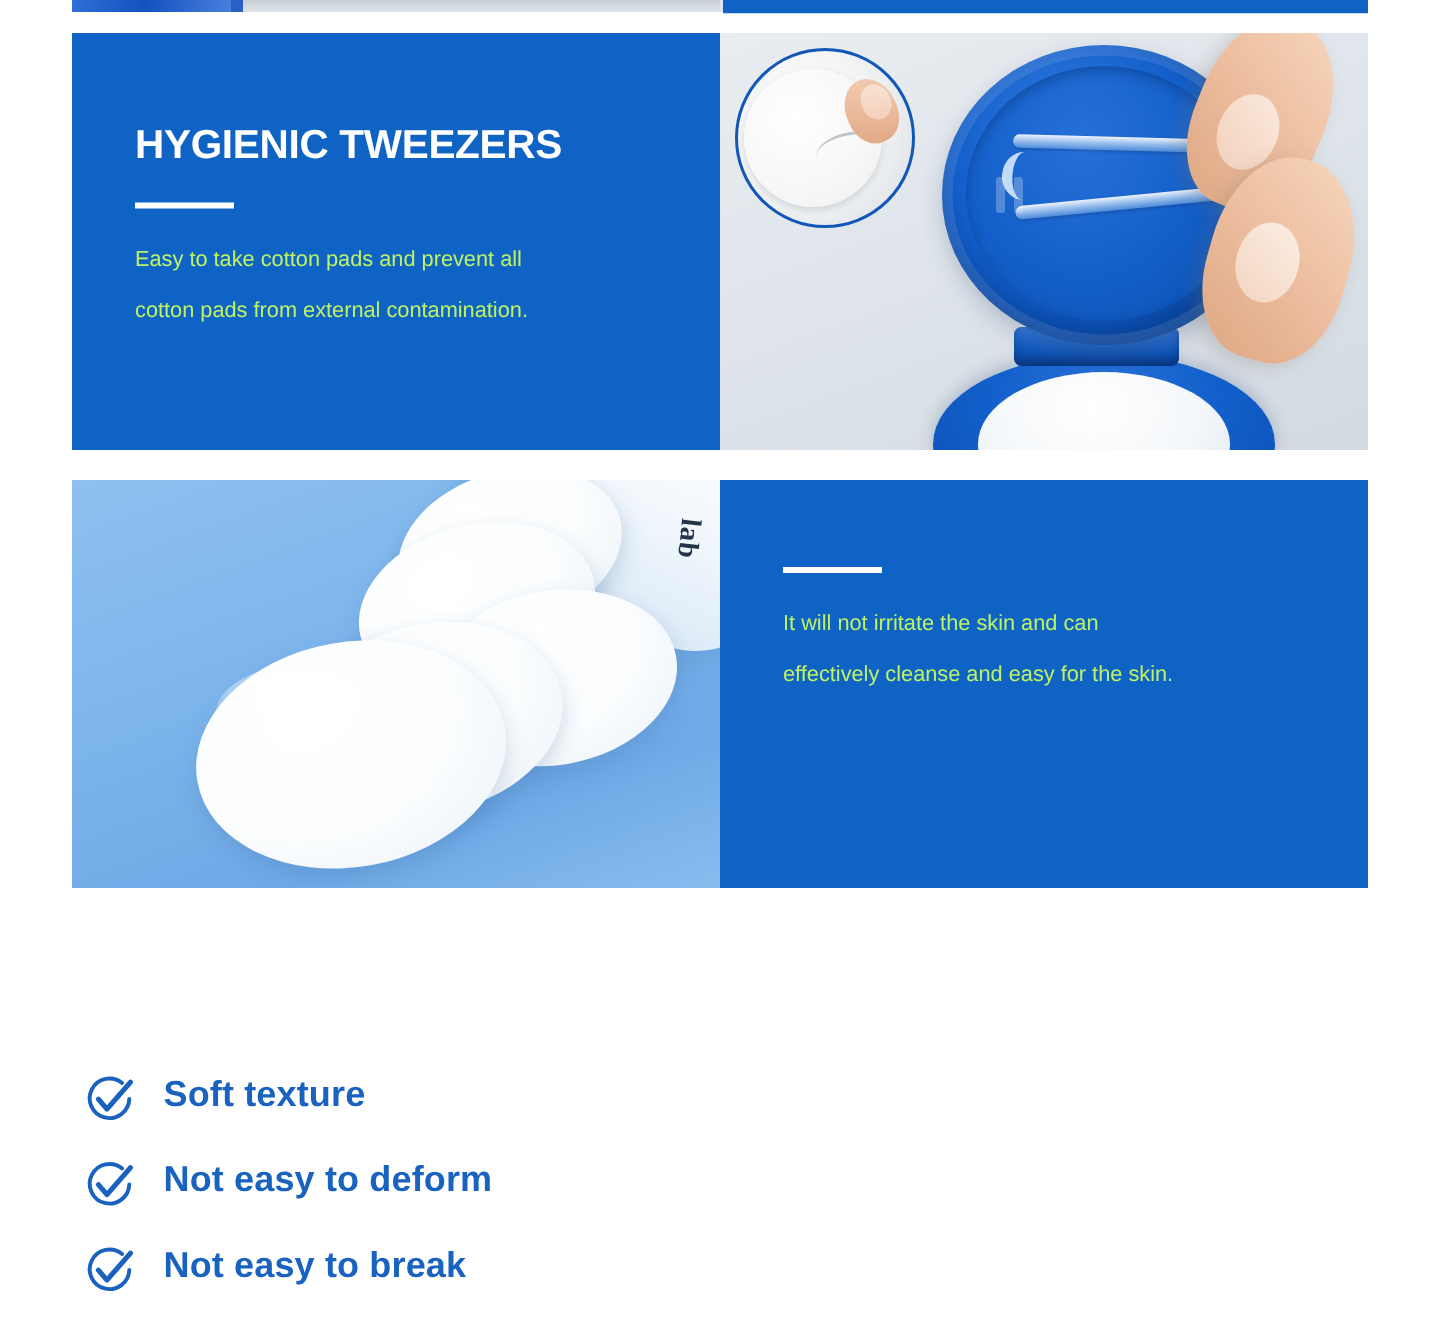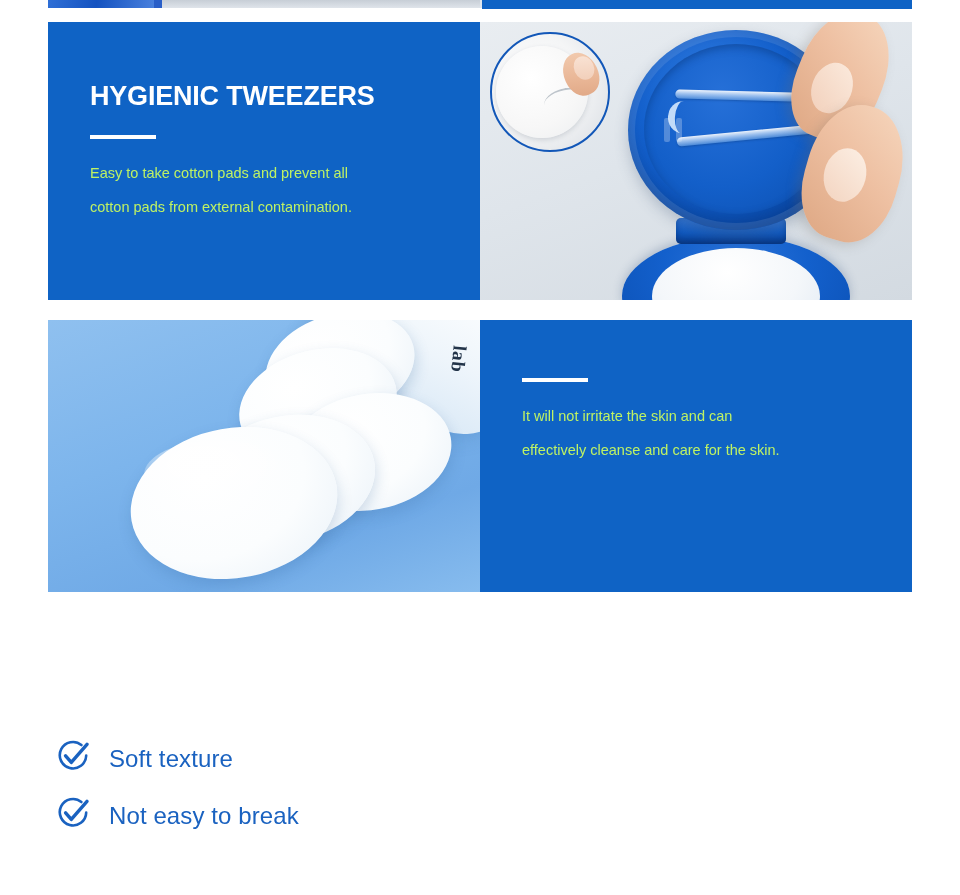--- a/index.html
+++ b/index.html
@@ -307,22 +307,23 @@
 
   
   .checklist {
     position: absolute;
     left: 56px;
     top: 716px;
     width: 520px;
   }
   .check-row {
     display: flex;
-    align-items: flex-end;
+    align-items: flex-start;
     height: 57px;
+    font-weight: bold;
   }
   .check-icon { width: 34px; height: 34px; flex: 0 0 34px; }
   .check-label {
     margin-left: 19px;
     color: #1a62c0;
     font-size: 24px;
     line-height: 28px;
     letter-spacing: 0.1px;
   }
 </style>
@@ -401,37 +402,46 @@
       <div class="pp-pad p4"></div>
       <div class="pp-pad p5"></div>
       <div class="pp-sheen"></div>
     </div>
   </div>
 
   <div class="cell cell-text">
     <div class="panel-inner">
       <div class="panel-divider"></div>
       <p class="panel-body">It will not irritate the skin and can
-effectively cleanse and care for the skin.</p>
+effectively cleanse and easy for the skin.</p>
     </div>
   </div>
 </div>
 
 <div class="checklist">
 
   <div class="check-row">
     <span class="check-icon">
       <svg viewBox="0 0 34 34" width="34" height="34" aria-hidden="true">
         <path d="M25.4 6.0 A13.2 13.2 0 1 0 30.2 16.6" fill="none" stroke="#1a62c0" stroke-width="2.6" stroke-linecap="round"></path>
         <path d="M9.6 16.8 L15.3 23.4 L31.0 5.4" fill="none" stroke="#1a62c0" stroke-width="3.4" stroke-linecap="round" stroke-linejoin="round"></path>
       </svg>
     </span>
     <span class="check-label">Soft texture</span>
   </div>
 
+  <div class="check-row">
+    <span class="check-icon">
+      <svg viewBox="0 0 34 34" width="34" height="34" aria-hidden="true">
+        <path d="M25.4 6.0 A13.2 13.2 0 1 0 30.2 16.6" fill="none" stroke="#1a62c0" stroke-width="2.6" stroke-linecap="round"></path>
+        <path d="M9.6 16.8 L15.3 23.4 L31.0 5.4" fill="none" stroke="#1a62c0" stroke-width="3.4" stroke-linecap="round" stroke-linejoin="round"></path>
+      </svg>
+    </span>
+    <span class="check-label">Not easy to deform</span>
+  </div>
 
   <div class="check-row">
     <span class="check-icon">
       <svg viewBox="0 0 34 34" width="34" height="34" aria-hidden="true">
         <path d="M25.4 6.0 A13.2 13.2 0 1 0 30.2 16.6" fill="none" stroke="#1a62c0" stroke-width="2.6" stroke-linecap="round"></path>
         <path d="M9.6 16.8 L15.3 23.4 L31.0 5.4" fill="none" stroke="#1a62c0" stroke-width="3.4" stroke-linecap="round" stroke-linejoin="round"></path>
       </svg>
     </span>
     <span class="check-label">Not easy to break</span>
   </div>

